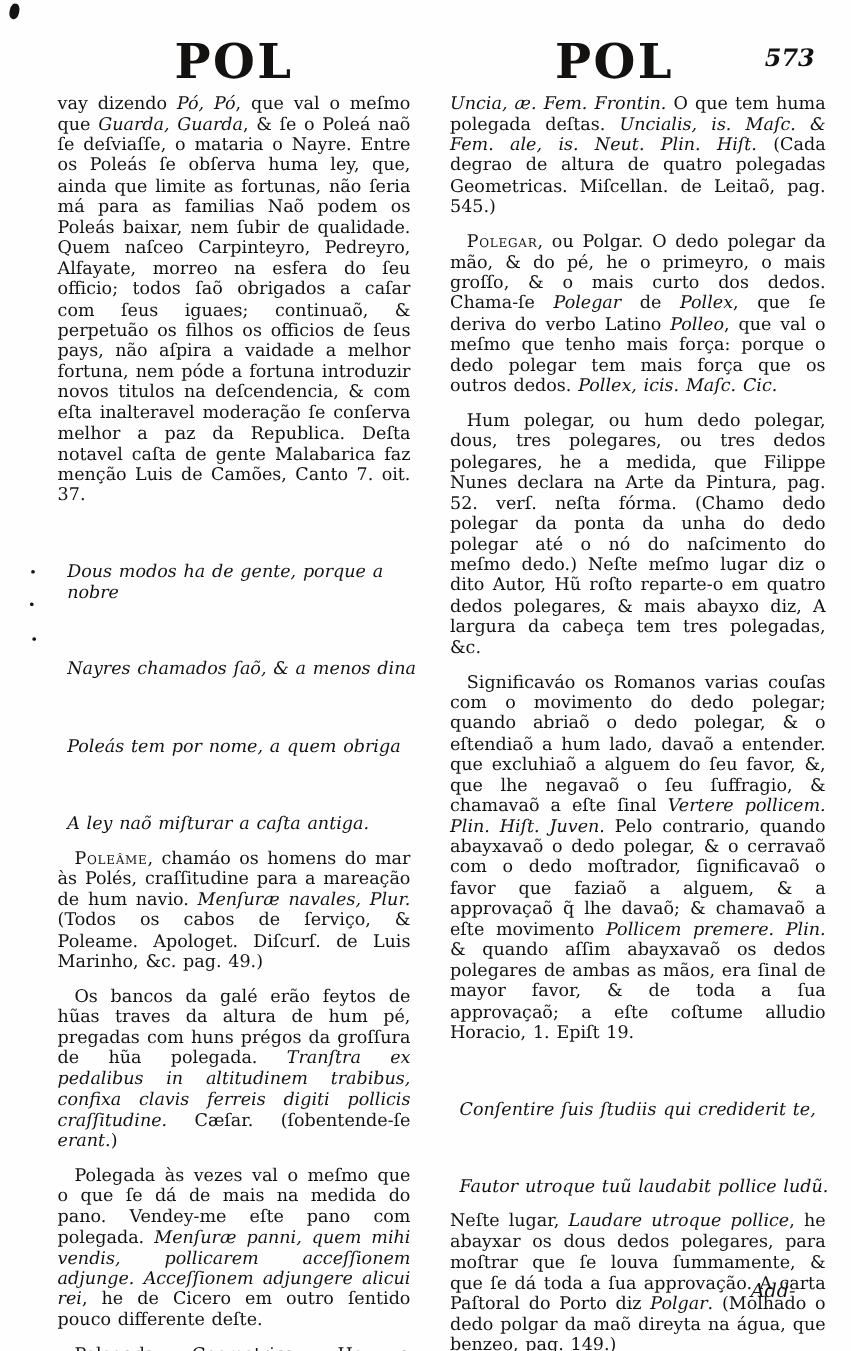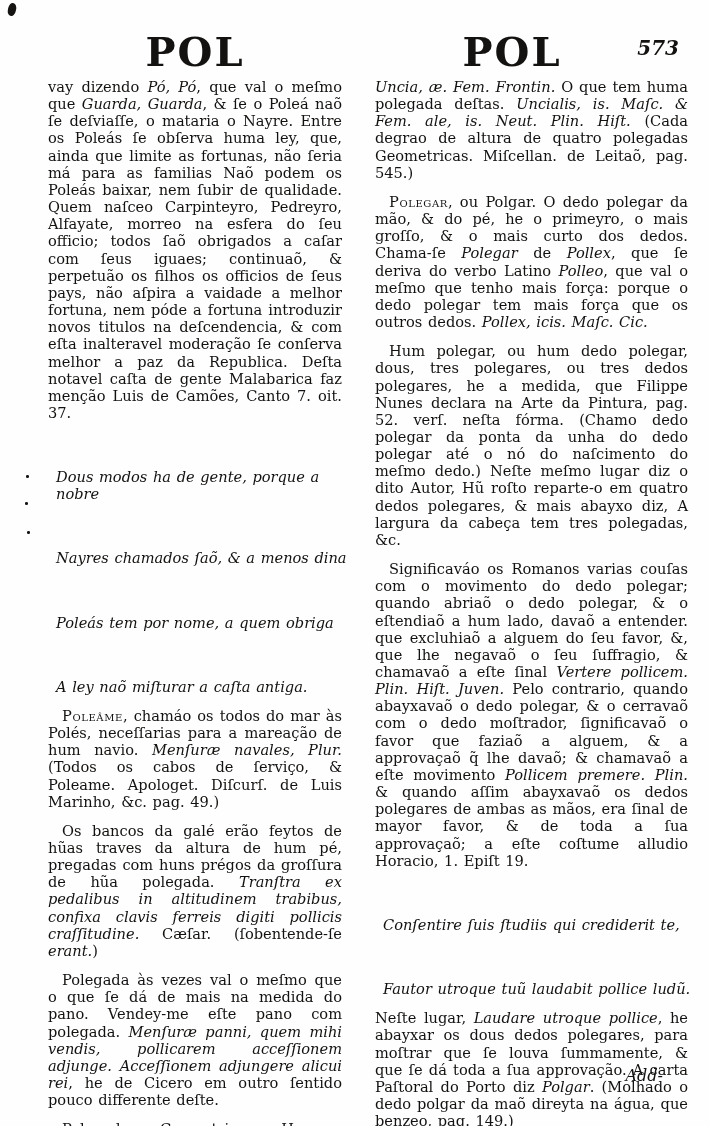--- a/index.html
+++ b/index.html
@@ -80,21 +80,21 @@
 
   <div class="columns">
     <div class="col left" id="col-left">
         <p class="para"><span>vay dizendo </span><span class="it">Pó, Pó</span><span>, que val o meſmo que </span><span class="it">Guarda, Guarda</span><span>, &amp; ſe o Poleá naõ ſe deſviaſſe, o mataria o Nayre. Entre os Poleás ſe obſerva huma ley, que, ainda que limite as fortunas, não ſeria má para as familias Naõ podem os Poleás baixar, nem ſubir de qualidade. Quem naſceo Carpinteyro, Pedreyro, Alfayate, morreo na esfera do ſeu officio; todos ſaõ obrigados a caſar com ſeus iguaes; continuaõ, &amp; perpetuão os filhos os officios de ſeus pays, não aſpira a vaidade a melhor fortuna, nem póde a fortuna introduzir novos titulos na deſcendencia, &amp; com eſta inalteravel moderação ſe conſerva melhor a paz da Republica. Deſta notavel caſta de gente Malabarica faz menção Luis de Camões, Canto 7. oit. 37.</span></p>
         <div class="verse">
           <div class="verse-line">Dous modos ha de gente, porque a nobre</div>
           <div class="verse-line">Nayres chamados ſaõ, &amp; a menos dina</div>
           <div class="verse-line">Poleás tem por nome, a quem obriga</div>
           <div class="verse-line">A ley naõ miſturar a caſta antiga.</div>
         </div>
-        <p class="para indent"><span class="sc">Poleâme</span><span>, chamáo os todos do mar às Polés, neceſſarias para a mareação de hum navio. </span><span class="it">Menſuræ navales, Plur.</span><span> (Todos os cabos de ſerviço, &amp; Poleame. Apologet. Diſcurſ. de Luis Marinho, &amp;c. pag. 49.)</span></p>
+        <p class="para indent"><span class="sc">Poleâme</span><span>, chamáo os homens do mar às Polés, craſſitudine para a mareação de hum navio. </span><span class="it">Menſuræ navales, Plur.</span><span> (Todos os cabos de ſerviço, &amp; Poleame. Apologet. Diſcurſ. de Luis Marinho, &amp;c. pag. 49.)</span></p>
         <p class="para indent"><span>Os bancos da galé erão feytos de hũas traves da altura de hum pé, pregadas com huns prégos da groſſura de hũa polegada. </span><span class="it">Tranſtra ex pedalibus in altitudinem trabibus, confixa clavis ferreis digiti pollicis craſſitudine.</span><span> Cæſar. (ſobentende-ſe </span><span class="it">erant.</span><span>)</span></p>
         <p class="para indent"><span>Polegada às vezes val o meſmo que o que ſe dá de mais na medida do pano. Vendey-me eſte pano com polegada. </span><span class="it">Menſuræ panni, quem mihi vendis, pollicarem acceſſionem adjunge. Acceſſionem adjungere alicui rei</span><span>, he de Cicero em outro ſentido pouco differente deſte.</span></p>
         <p class="para indent"><span>Polegada Geometrica. He a duodecima parte de hum pé Regio, ou Geometrico; tem tres dedos, cada hum dos quaes contèm quatro grãos de cevada.</span></p>
       </div>
     <div class="col right" id="col-right">
         <p class="para"><span class="it">Uncia, æ. Fem. Frontin.</span><span> O que tem huma polegada deſtas. </span><span class="it">Uncialis, is. Maſc. &amp; Fem. ale, is. Neut. Plin. Hiſt.</span><span> (Cada degrao de altura de quatro polegadas Geometricas. Miſcellan. de Leitaõ, pag. 545.)</span></p>
         <p class="para indent"><span class="sc">Polegar</span><span>, ou Polgar. O dedo polegar da mão, &amp; do pé, he o primeyro, o mais groſſo, &amp; o mais curto dos dedos. Chama-ſe </span><span class="it">Polegar</span><span> de </span><span class="it">Pollex</span><span>, que ſe deriva do verbo Latino </span><span class="it">Polleo</span><span>, que val o meſmo que tenho mais força: porque o dedo polegar tem mais força que os outros dedos. </span><span class="it">Pollex, icis. Maſc. Cic.</span></p>
         <p class="para indent"><span>Hum polegar, ou hum dedo polegar, dous, tres polegares, ou tres dedos polegares, he a medida, que Filippe Nunes declara na Arte da Pintura, pag. 52. verſ. neſta fórma. (Chamo dedo polegar da ponta da unha do dedo polegar até o nó do naſcimento do meſmo dedo.) Neſte meſmo lugar diz o dito Autor, Hũ roſto reparte-o em quatro dedos polegares, &amp; mais abayxo diz, A largura da cabeça tem tres polegadas, &amp;c.</span></p>
         <p class="para indent"><span>Significaváo os Romanos varias couſas com o movimento do dedo polegar; quando abriaõ o dedo polegar, &amp; o eſtendiaõ a hum lado, davaõ a entender. que excluhiaõ a alguem do ſeu favor, &amp;, que lhe negavaõ o ſeu ſuffragio, &amp; chamavaõ a eſte ſinal </span><span class="it">Vertere pollicem. Plin. Hiſt. Juven.</span><span> Pelo contrario, quando abayxavaõ o dedo polegar, &amp; o cerravaõ com o dedo moſtrador, ſignificavaõ o favor que faziaõ a alguem, &amp; a approvaçaõ q̃ lhe davaõ; &amp; chamavaõ a eſte movimento </span><span class="it">Pollicem premere. Plin.</span><span> &amp; quando aſſim abayxavaõ os dedos polegares de ambas as mãos, era ſinal de mayor favor, &amp; de toda a ſua approvaçaõ; a eſte coſtume alludio Horacio, 1. Epiſt 19.</span></p>
         <div class="verse">

